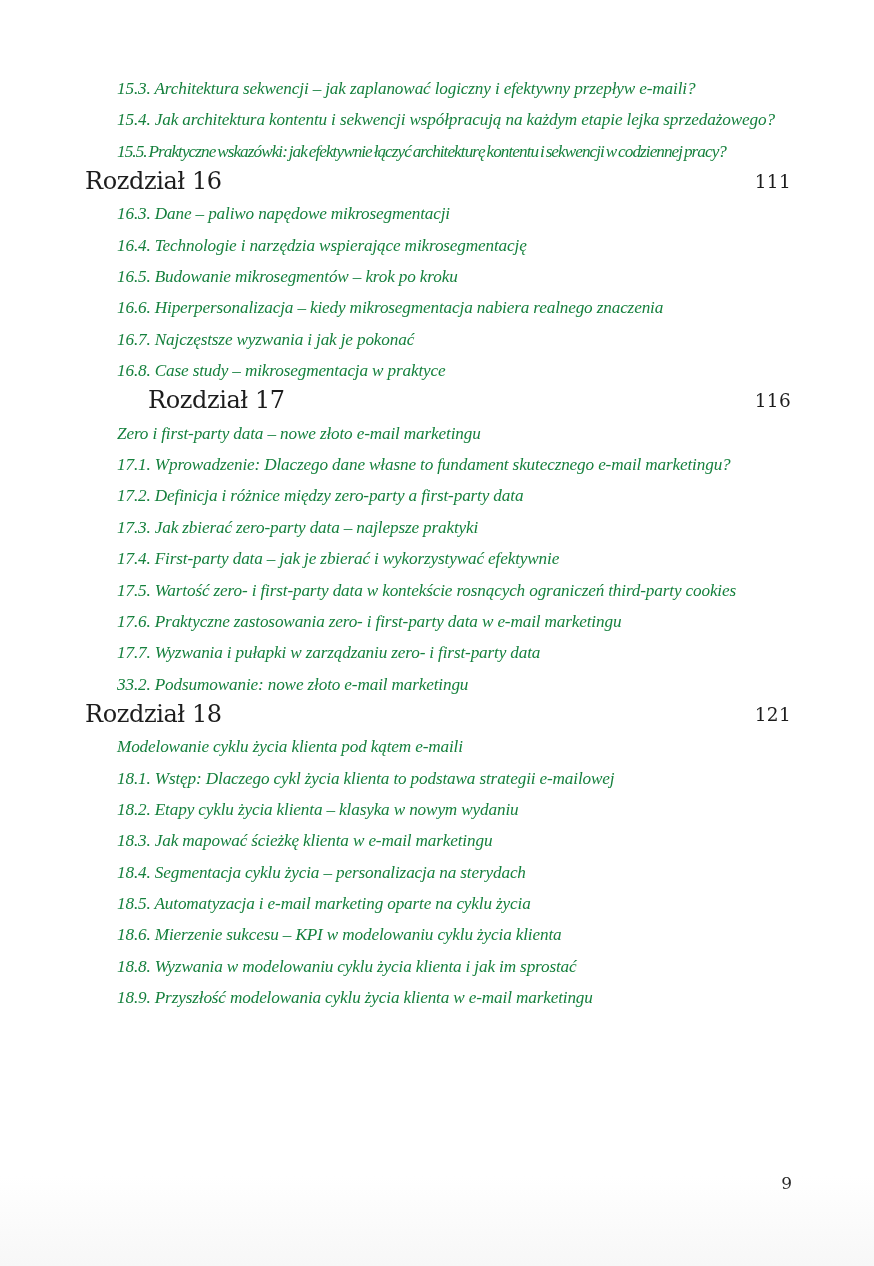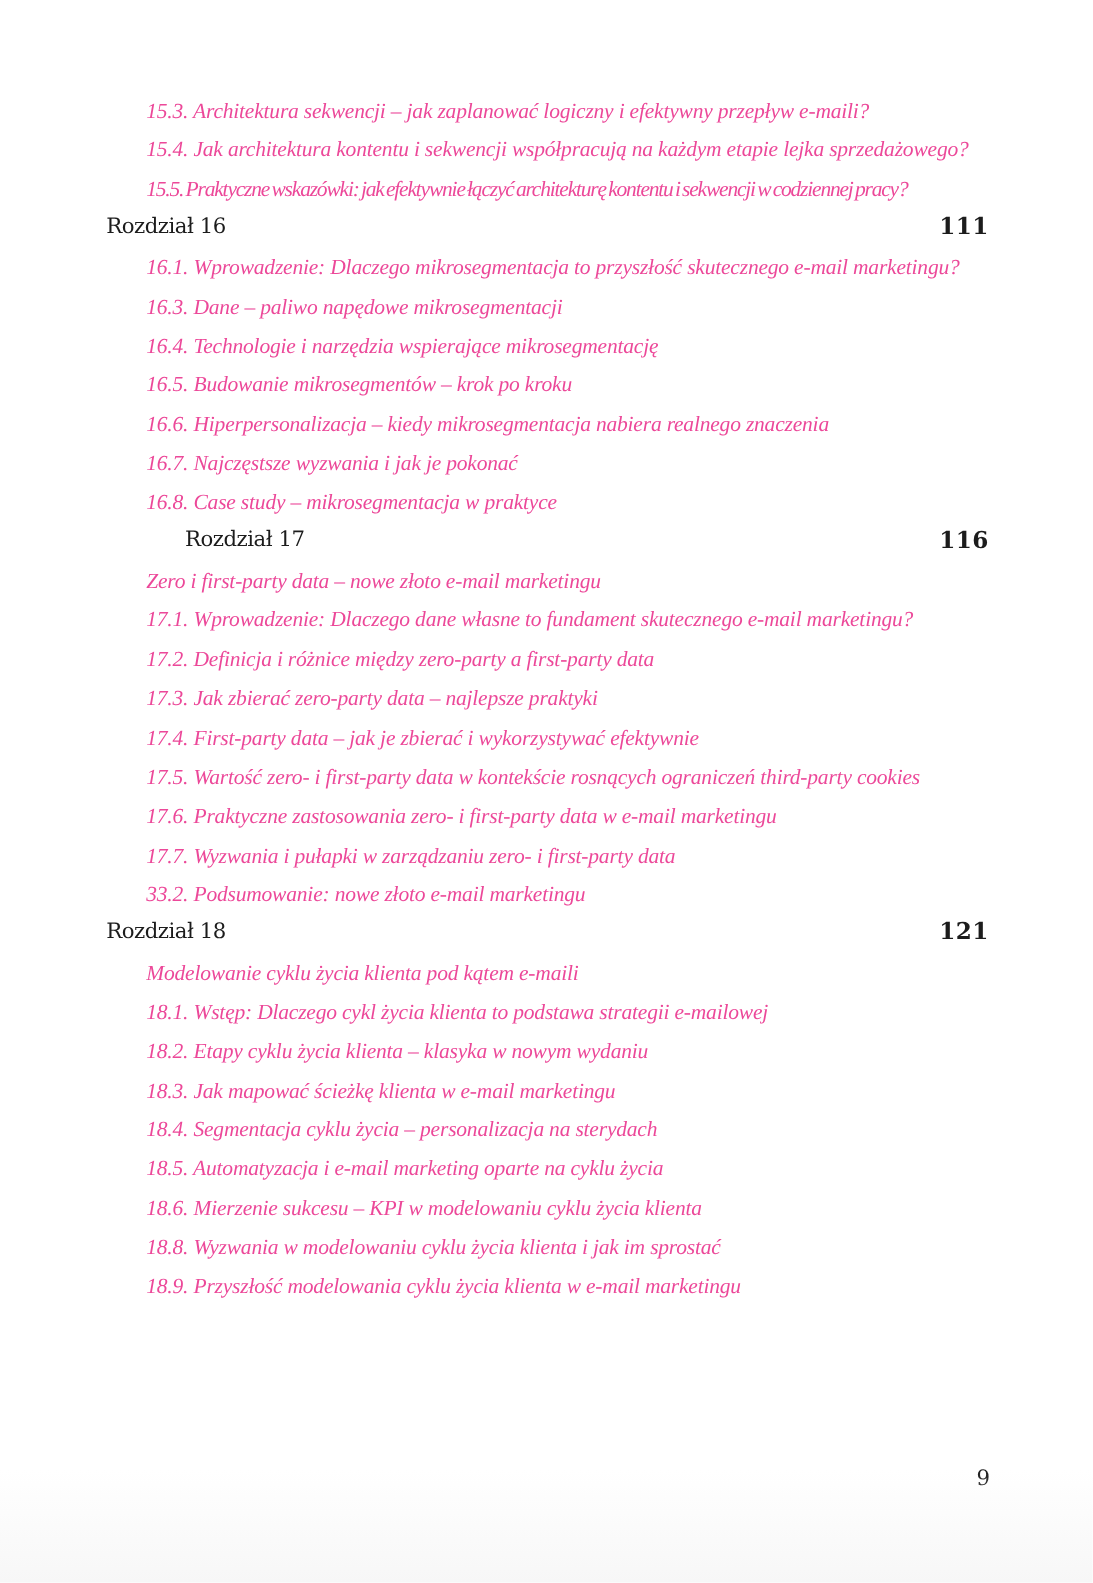--- a/index.html
+++ b/index.html
@@ -34,48 +34,47 @@
       line-height: 31.35px;
       white-space: nowrap;
     }
     .entry {
       position: absolute;
       left: 117px;
       font-family: "Liberation Serif", "DejaVu Serif", serif;
       font-style: italic;
       font-size: 17.2px;
       letter-spacing: -0.15px;
-      color: #ec4899;
+      color: #15803d;
     }
     .entry.condensed {
       letter-spacing: -0.95px;
       word-spacing: -1.5px;
     }
     .chapter-title {
       position: absolute;
       left: 85px;
       font-family: "DejaVu Serif", "Liberation Serif", serif;
-      font-size: 17px;
+      font-size: 24px;
       letter-spacing: -0.4px;
       color: #1c1c1c;
       top: -1px;
     }
     .chapter-title.indented {
       left: 117px;
       margin-left: 31px;
     }
     .chapter-page {
       position: absolute;
       right: 83px;
       font-family: "DejaVu Serif", "Liberation Serif", serif;
       font-size: 18.5px;
       letter-spacing: 0.3px;
       color: #1c1c1c;
       top: -1px;
-      font-weight: bold;
     }
     .folio {
       position: absolute;
       top: 1173px;
       right: 82px;
       font-family: "DejaVu Serif", "Liberation Serif", serif;
       font-size: 17px;
       color: #1a1a1a;
     }
   </style>
@@ -91,23 +90,20 @@
     <span class="entry">15.4. Jak architektura kontentu i sekwencji współpracują na każdym etapie lejka sprzedażowego?</span>
   </div>
   <div class="line">
     <span class="entry condensed">15.5. Praktyczne wskazówki: jak efektywnie łączyć architekturę kontentu i sekwencji w codziennej pracy?</span>
   </div>
 
   <div class="line">
     <span class="chapter-title">Rozdział 16</span>
     <span class="chapter-page">111</span>
   </div>
-  <div class="line">
-      <span class="entry">16.1. Wprowadzenie: Dlaczego mikrosegmentacja to przyszłość skutecznego e-mail marketingu?</span>
-    </div>
   <div class="line">
       <span class="entry">16.3. Dane – paliwo napędowe mikrosegmentacji</span>
     </div>
   <div class="line">
       <span class="entry">16.4. Technologie i narzędzia wspierające mikrosegmentację</span>
     </div>
   <div class="line">
       <span class="entry">16.5. Budowanie mikrosegmentów – krok po kroku</span>
     </div>
   <div class="line">

